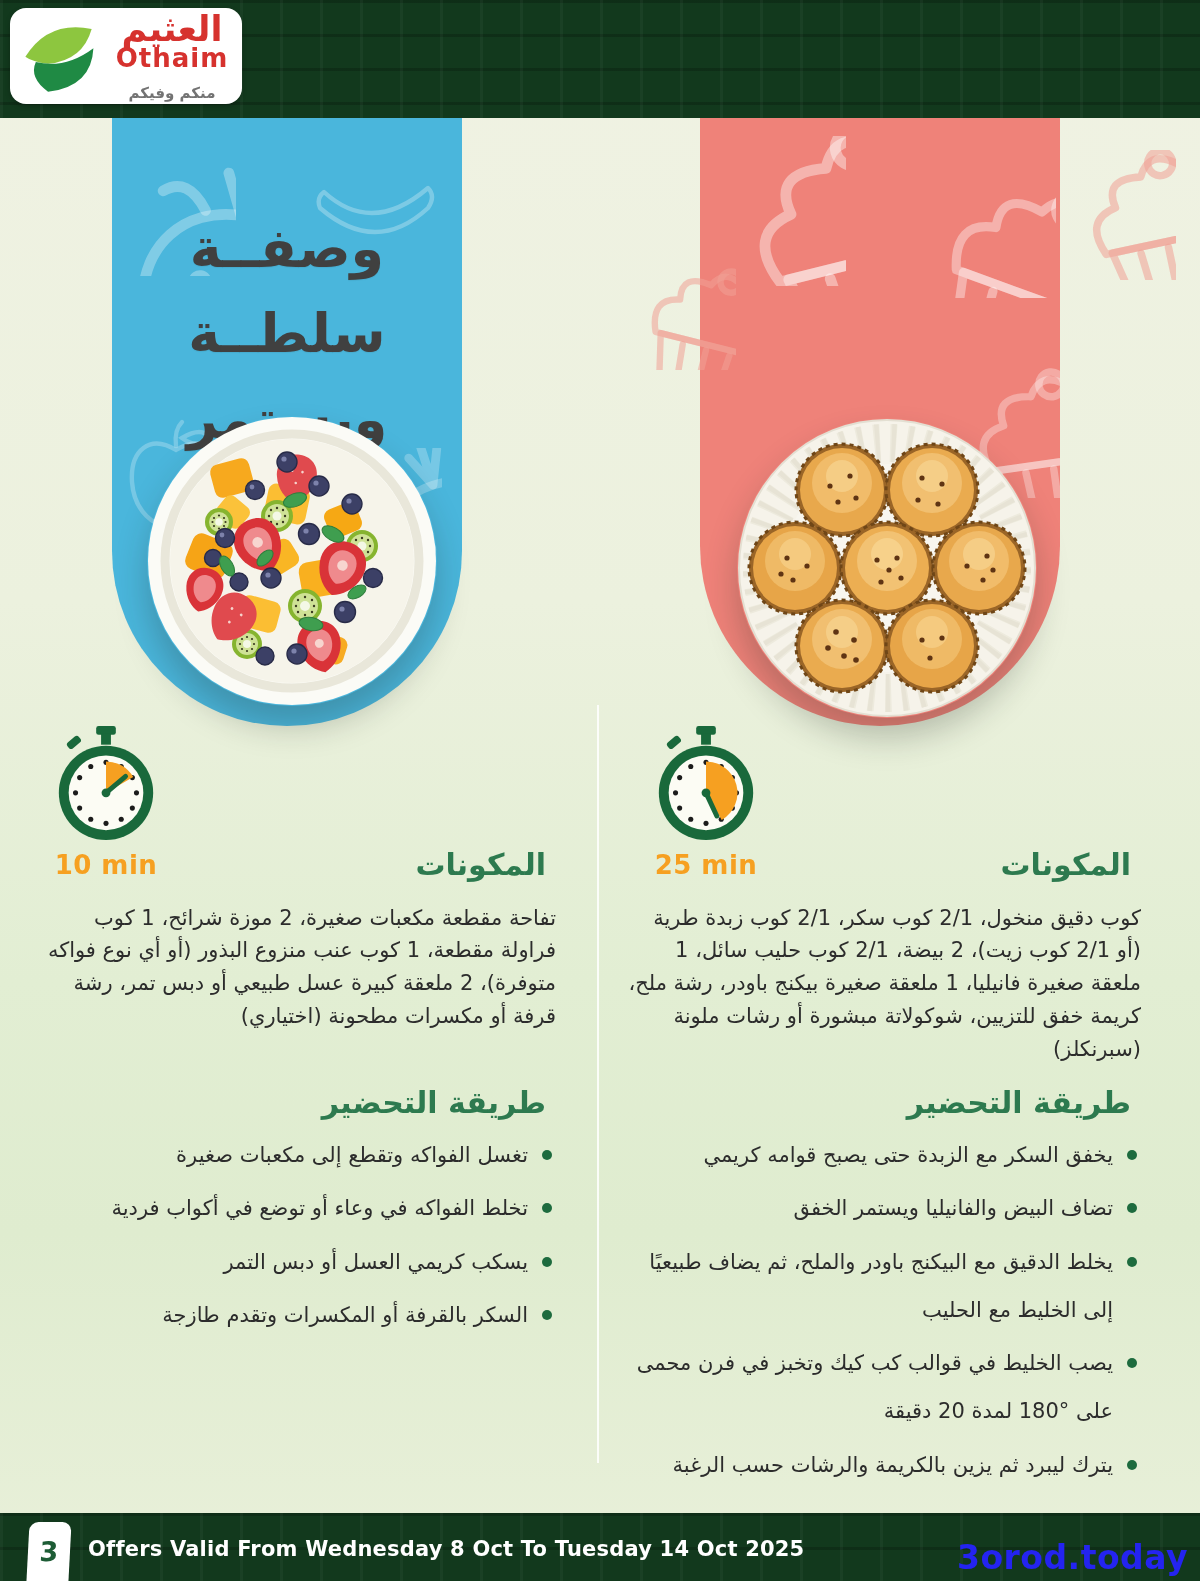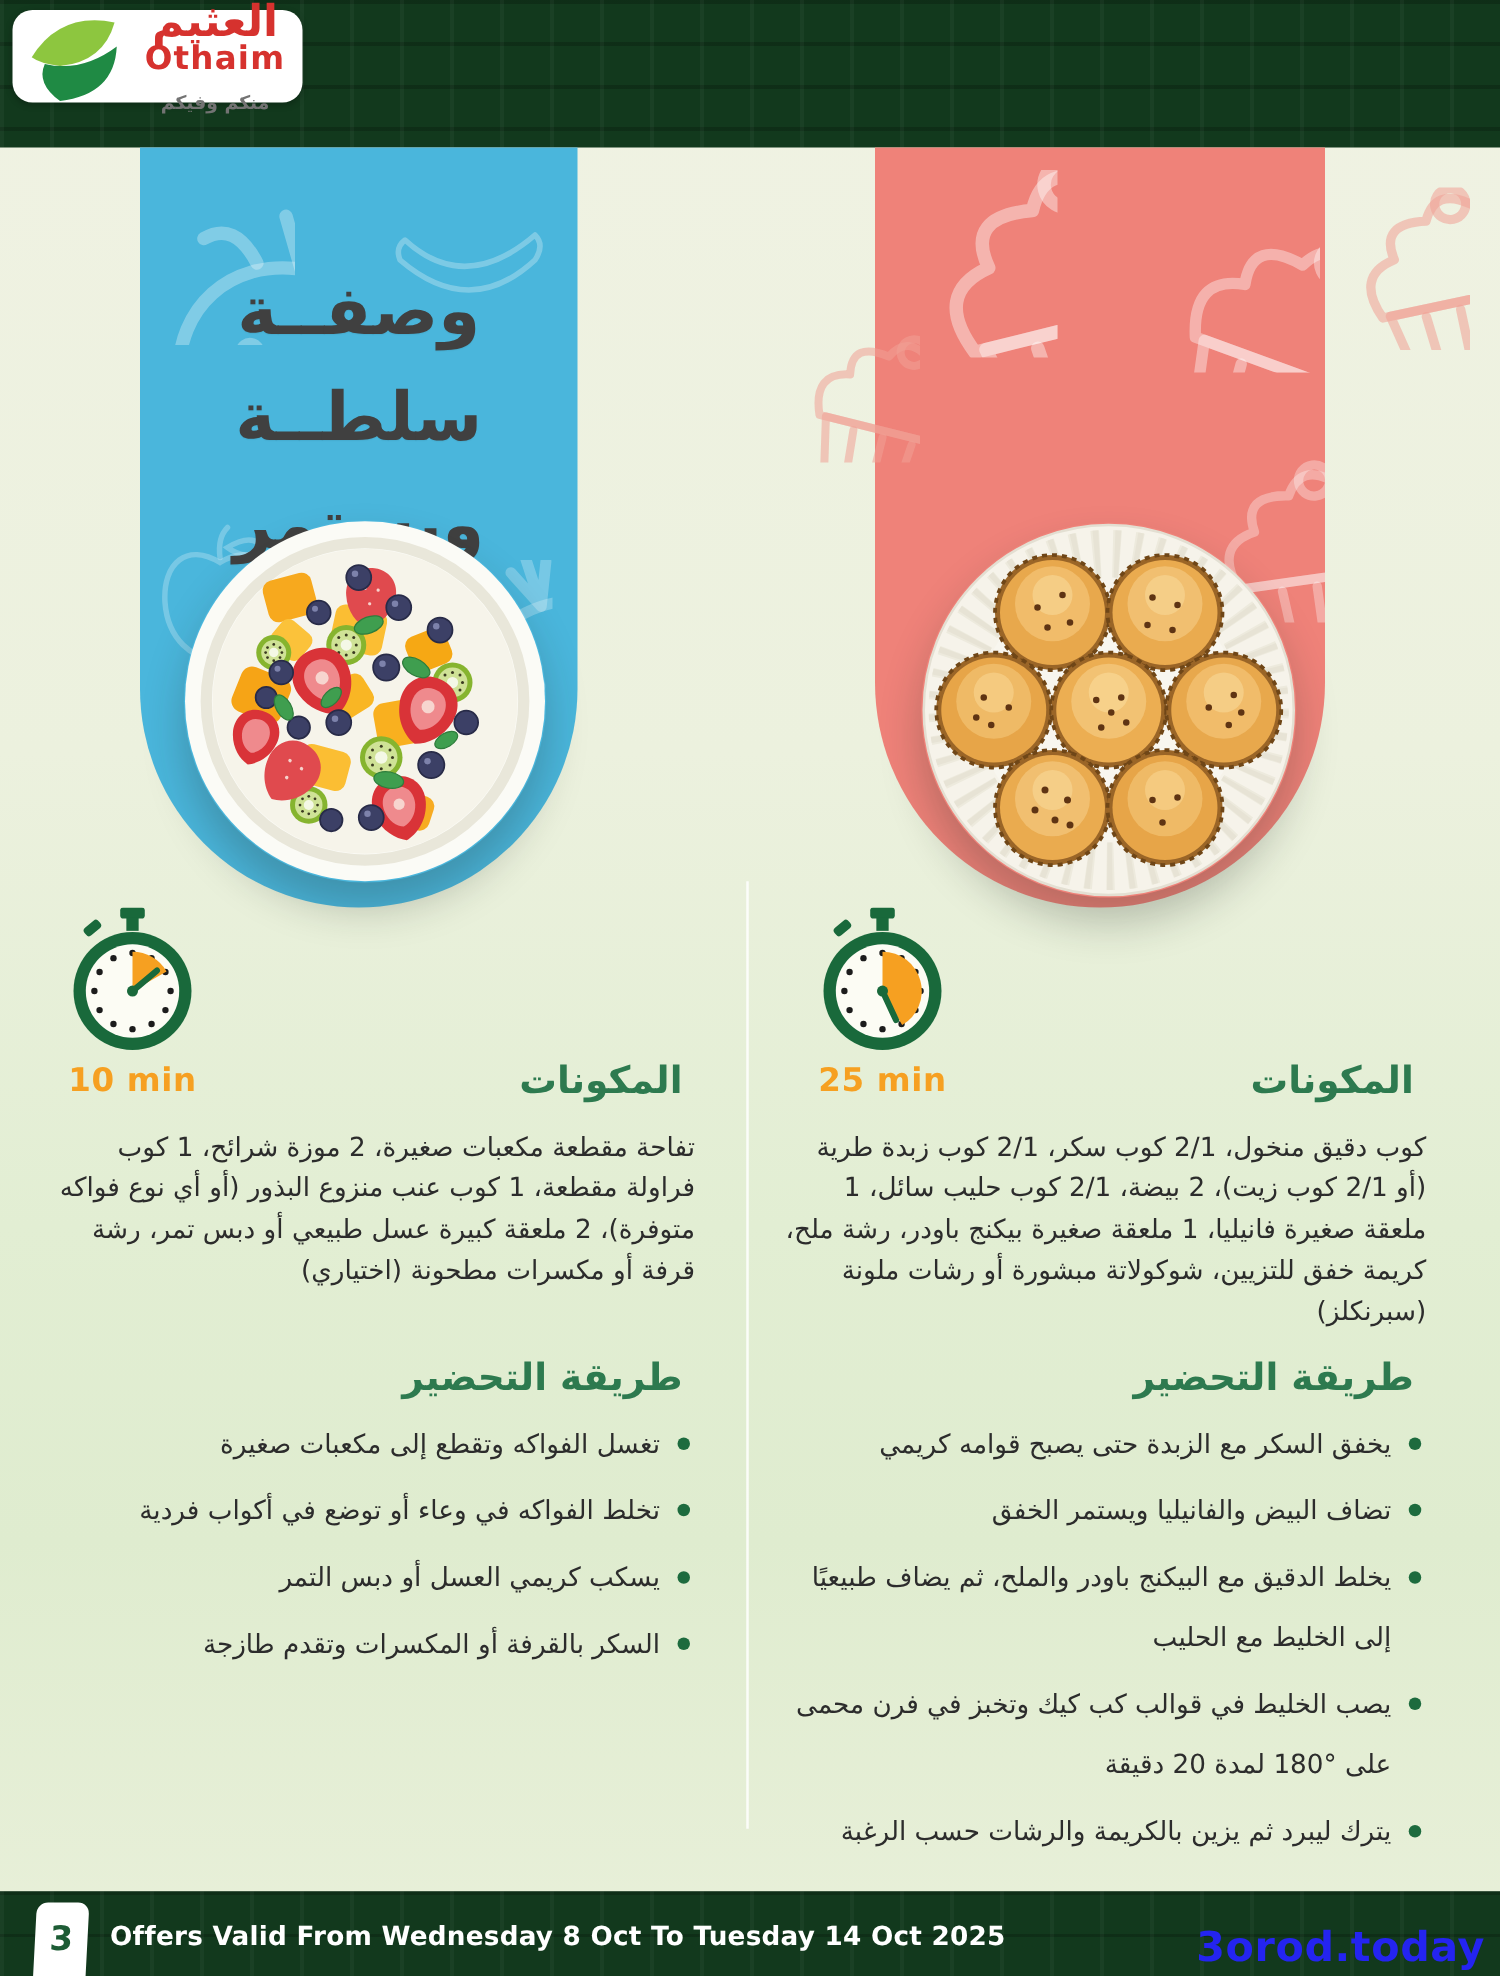--- a/index.html
+++ b/index.html
@@ -12,21 +12,21 @@
   .bar{
     position:absolute; left:0; width:1200px; background-color:#12391d;
     background-image:
       repeating-linear-gradient(90deg, rgba(255,255,255,0.035) 0 3px, transparent 3px 40px),
       repeating-linear-gradient(180deg, rgba(0,0,0,0.20) 0 3px, transparent 3px 34px);
   }
   .header-bar{top:0; height:118px;}
   .footer-bar{top:1513px; height:68px;}
   
   .logo{
-    position:absolute; left:10px; top:8px; width:232px; height:74px; background:#fff;
+    position:absolute; left:10px; top:8px; width:232px; height:96px; background:#fff;
     border-radius:16px; display:flex; align-items:center; gap:4px; padding:2px 8px; box-sizing:border-box;
     box-shadow:0 2px 5px rgba(0,0,0,.25);
   }
   .logo-leaf{flex:0 0 auto;}
   .logo-texts{flex:1; display:flex; flex-direction:column; align-items:center; line-height:1;}
   .logo-ar{color:#d6322e; font-size:35px; font-weight:700; direction:rtl;}
   .logo-en{color:#d6322e; font-size:26px; font-weight:700; letter-spacing:1px; margin-top:-2px;}
   .logo-tag{color:#737373; font-size:15px; font-weight:700; direction:rtl; margin-top:15px;}
   
   .banner{position:absolute; top:118px; overflow:hidden;}

